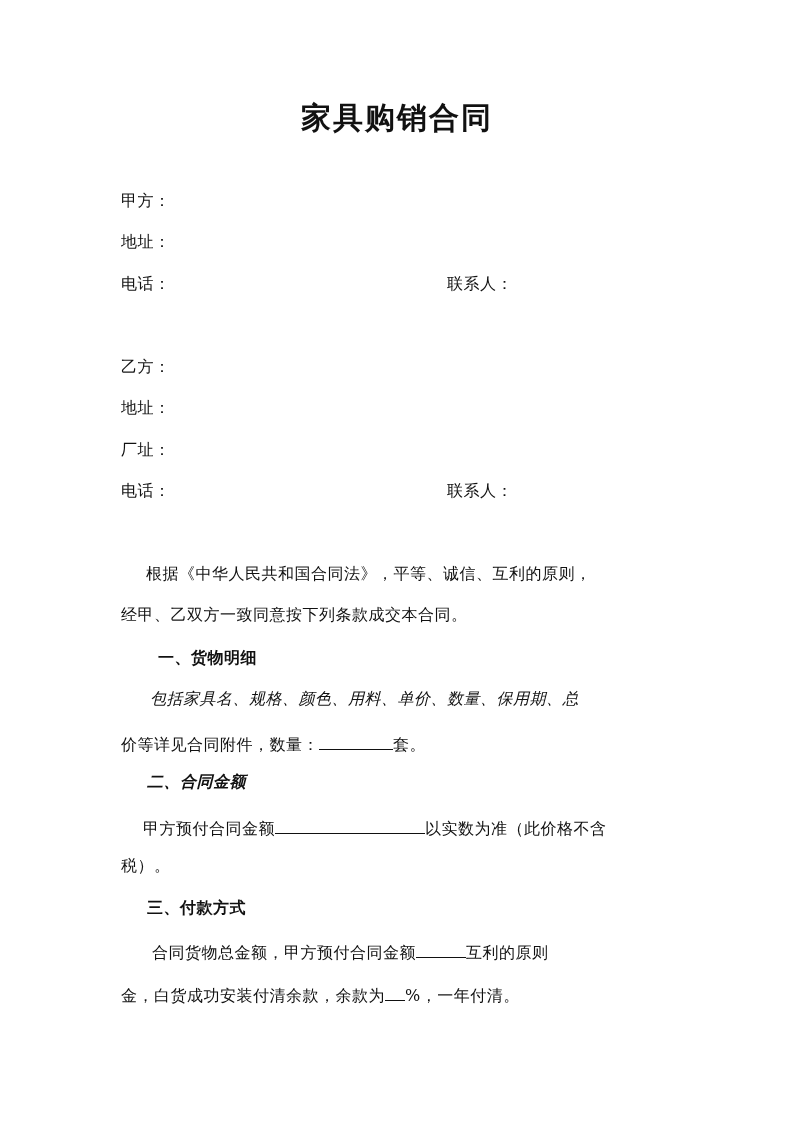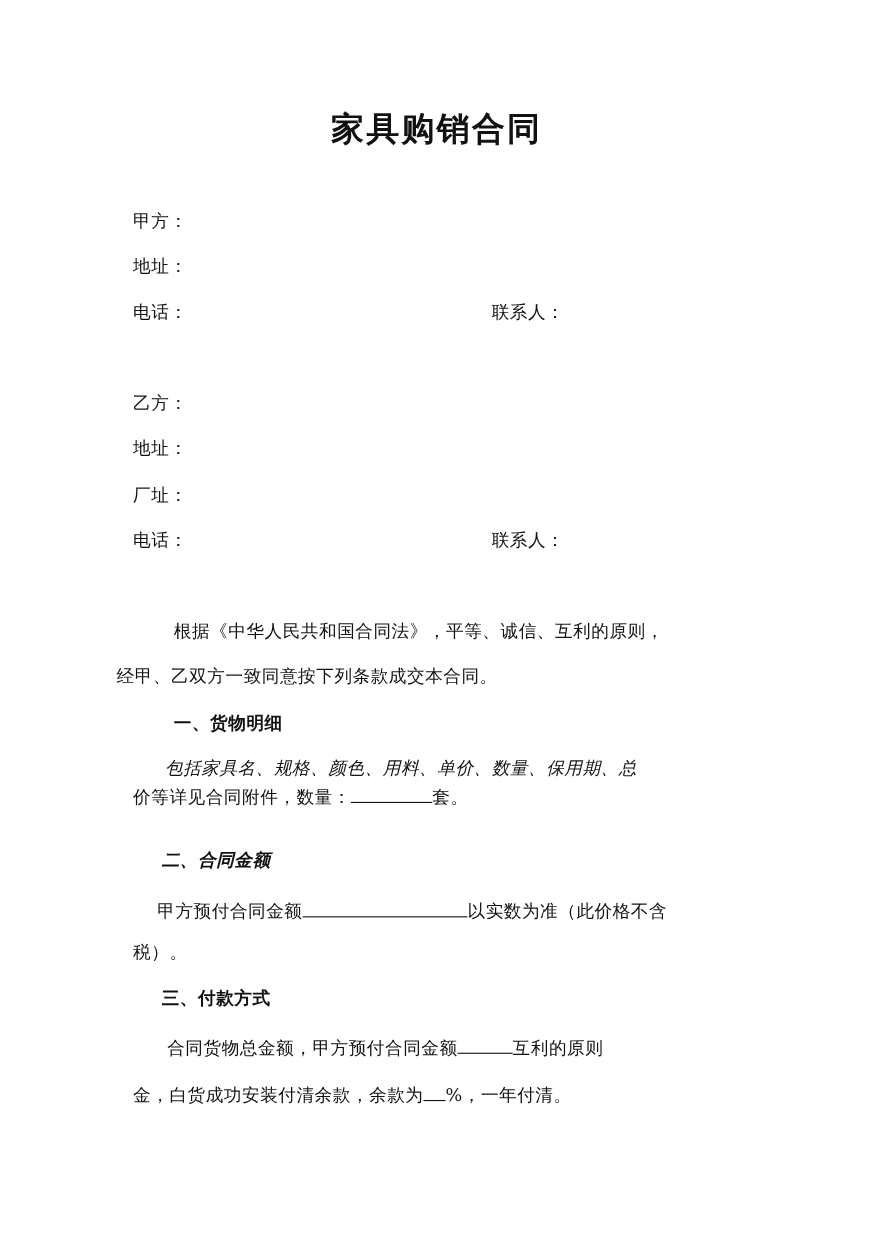--- a/index.html
+++ b/index.html
@@ -28,26 +28,26 @@
   <div class="line" style="left:121px; top:231px;">地址：</div>
   <div class="line" style="left:121px; top:273px;">电话：</div>
   <div class="line" style="left:447px; top:273px;">联系人：</div>
 
   <div class="line" style="left:121px; top:356px;">乙方：</div>
   <div class="line" style="left:121px; top:397px;">地址：</div>
   <div class="line" style="left:121px; top:439px;">厂址：</div>
   <div class="line" style="left:121px; top:480px;">电话：</div>
   <div class="line" style="left:447px; top:480px;">联系人：</div>
 
-  <div class="line" style="left:158px; top:563px;">根据《中华人民共和国合同法》，平等、诚信、互利的原则，</div>
-  <div class="line" style="left:106px; top:604px;">经甲、乙双方一致同意按下列条款成交本合同。</div>
+  <div class="line" style="left:146px; top:563px;">根据《中华人民共和国合同法》，平等、诚信、互利的原则，</div>
+  <div class="line" style="left:121px; top:604px;">经甲、乙双方一致同意按下列条款成交本合同。</div>
 
   <div class="line bold" style="left:158px; top:647px;">一、货物明细</div>
   <div class="line" style="left:150px; top:688px;font-style:italic;">包括家具名、规格、颜色、用料、单价、数量、保用期、总</div>
-  <div class="line" style="left:121px; top:711px;">
+  <div class="line" style="left:121px; top:731px;">
     <span>价等详见合同附件，数量：</span><span class="blank blank-qty"></span><span>套。</span>
   </div>
 
   <div class="line bold" style="left:147px; top:771px;font-style:italic;">二、合同金额</div>
   <div class="line" style="left:143px; top:815px;">
     <span>甲方预付合同金额</span><span class="blank blank-total"></span><span>以实数为准（此价格不含</span>
   </div>
   <div class="line" style="left:121px; top:855px;">税）。</div>
 
   <div class="line bold" style="left:147px; top:897px;">三、付款方式</div>

